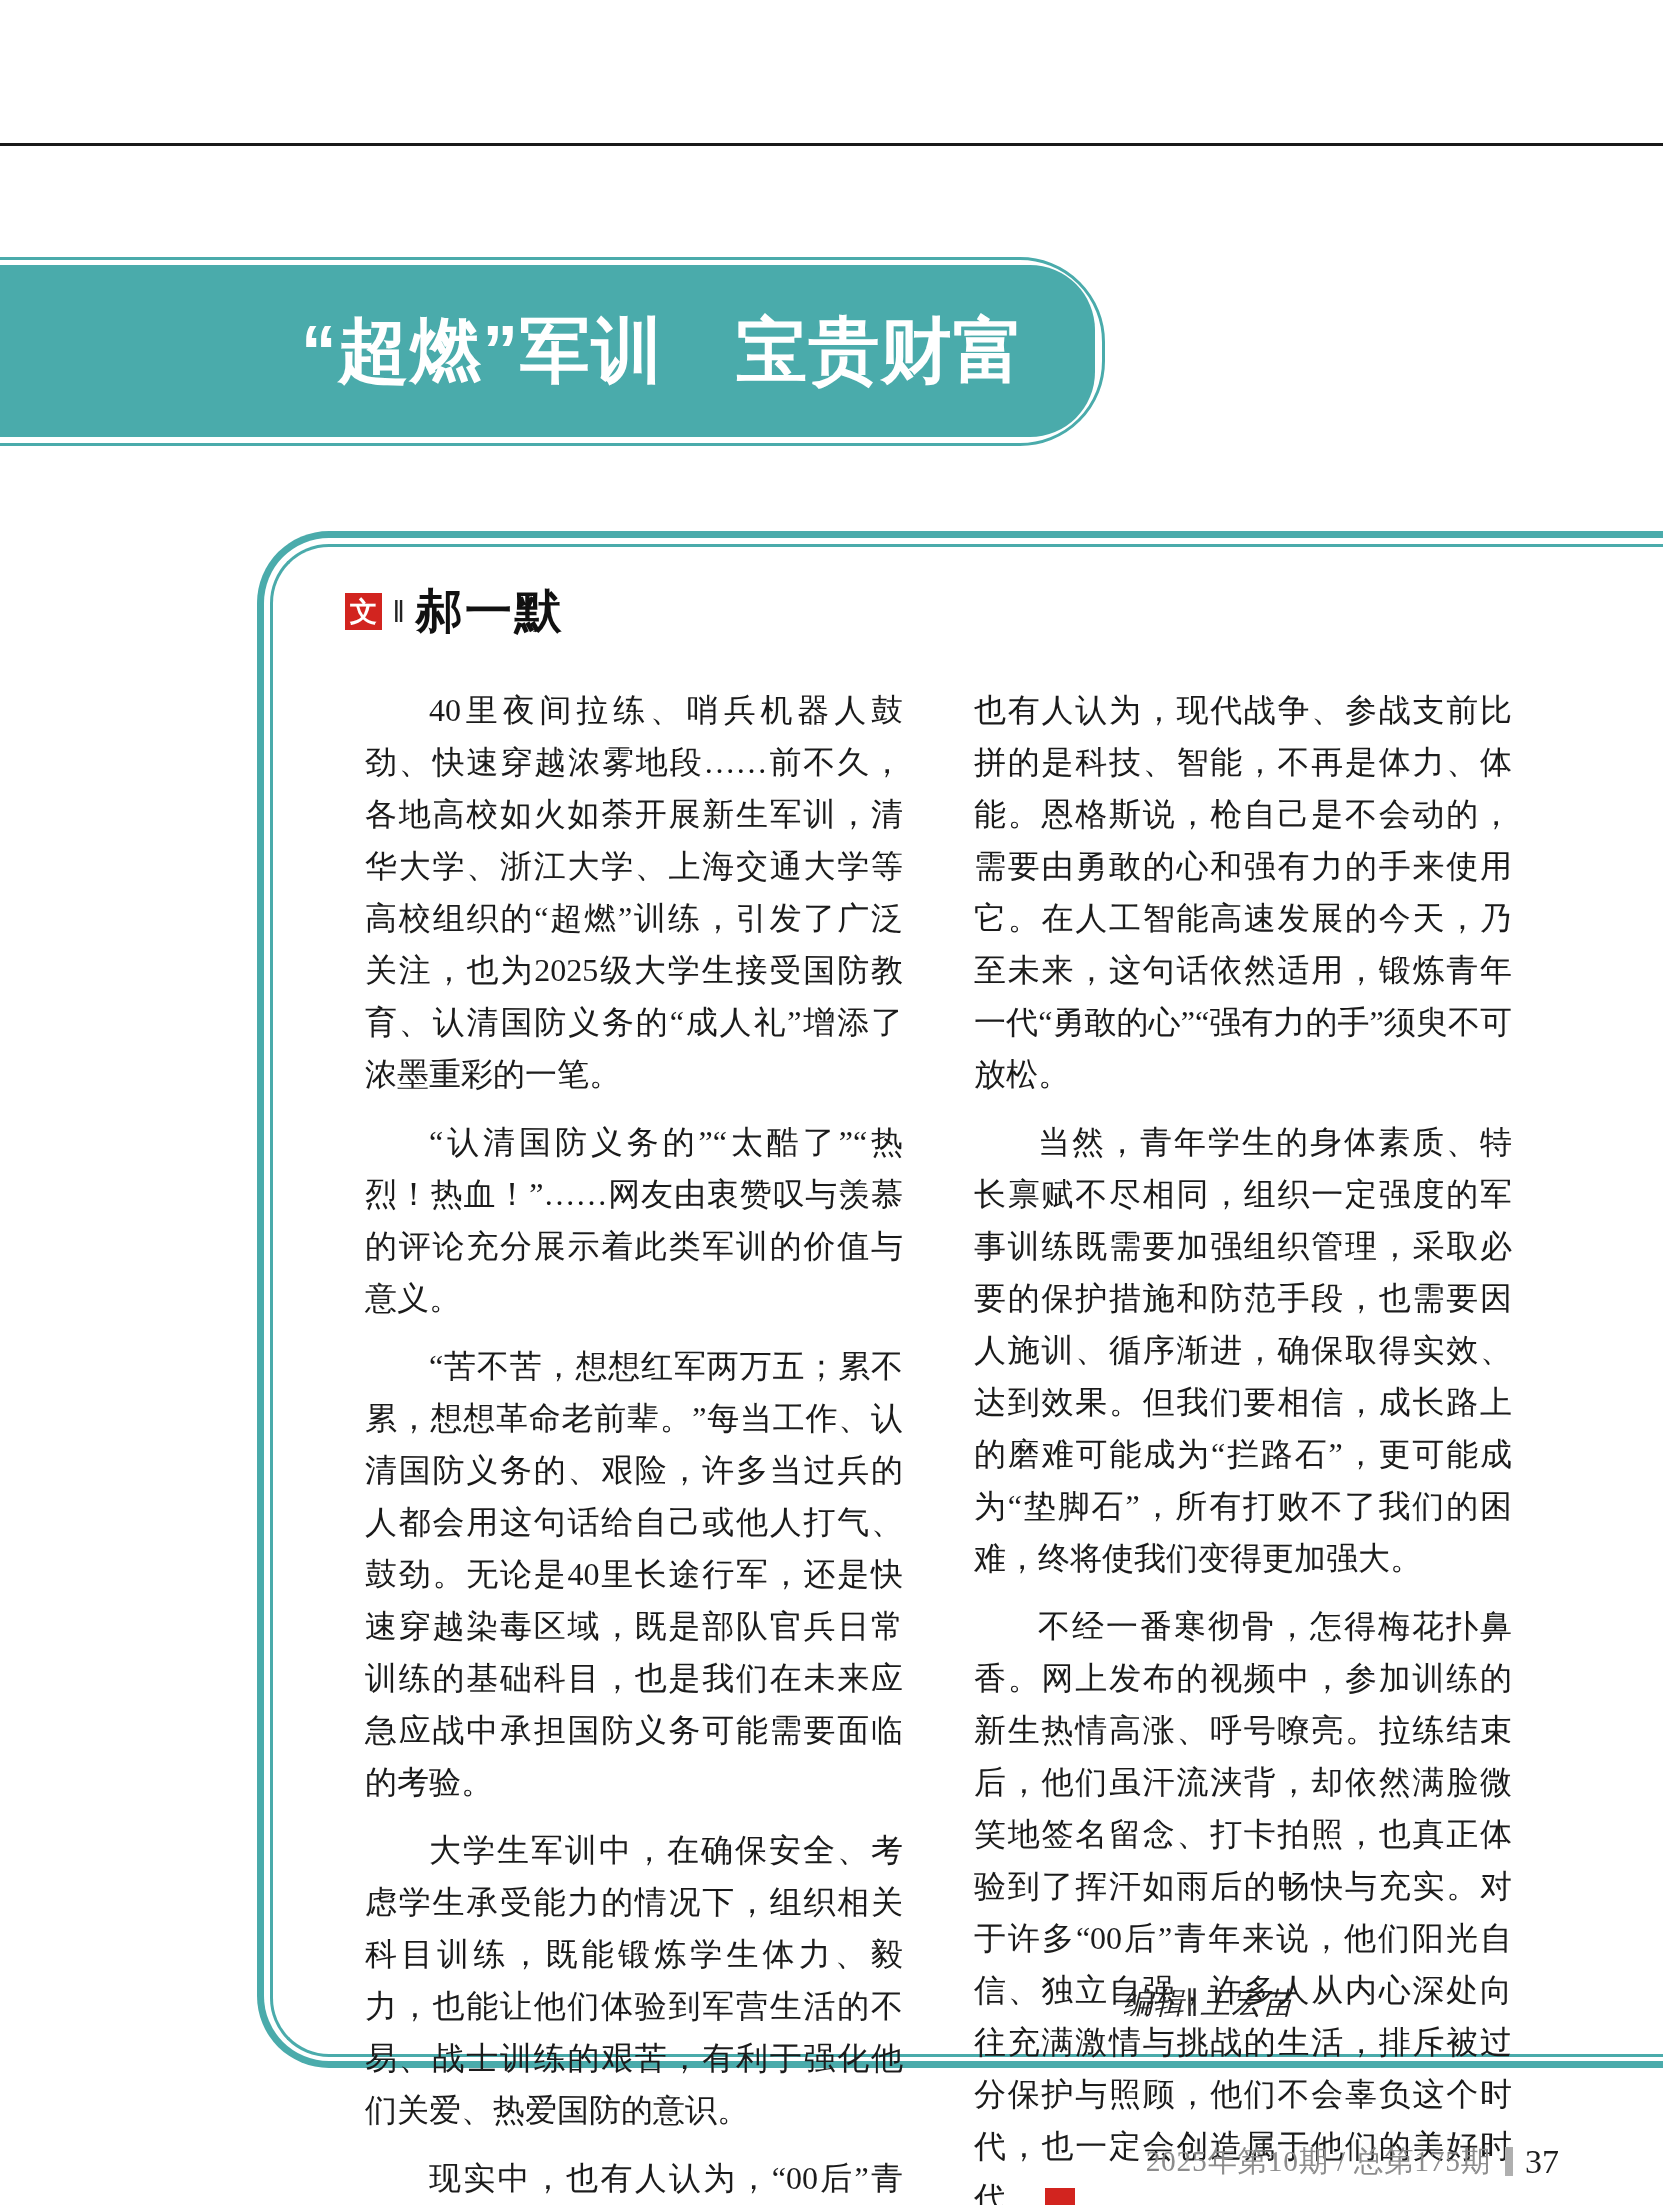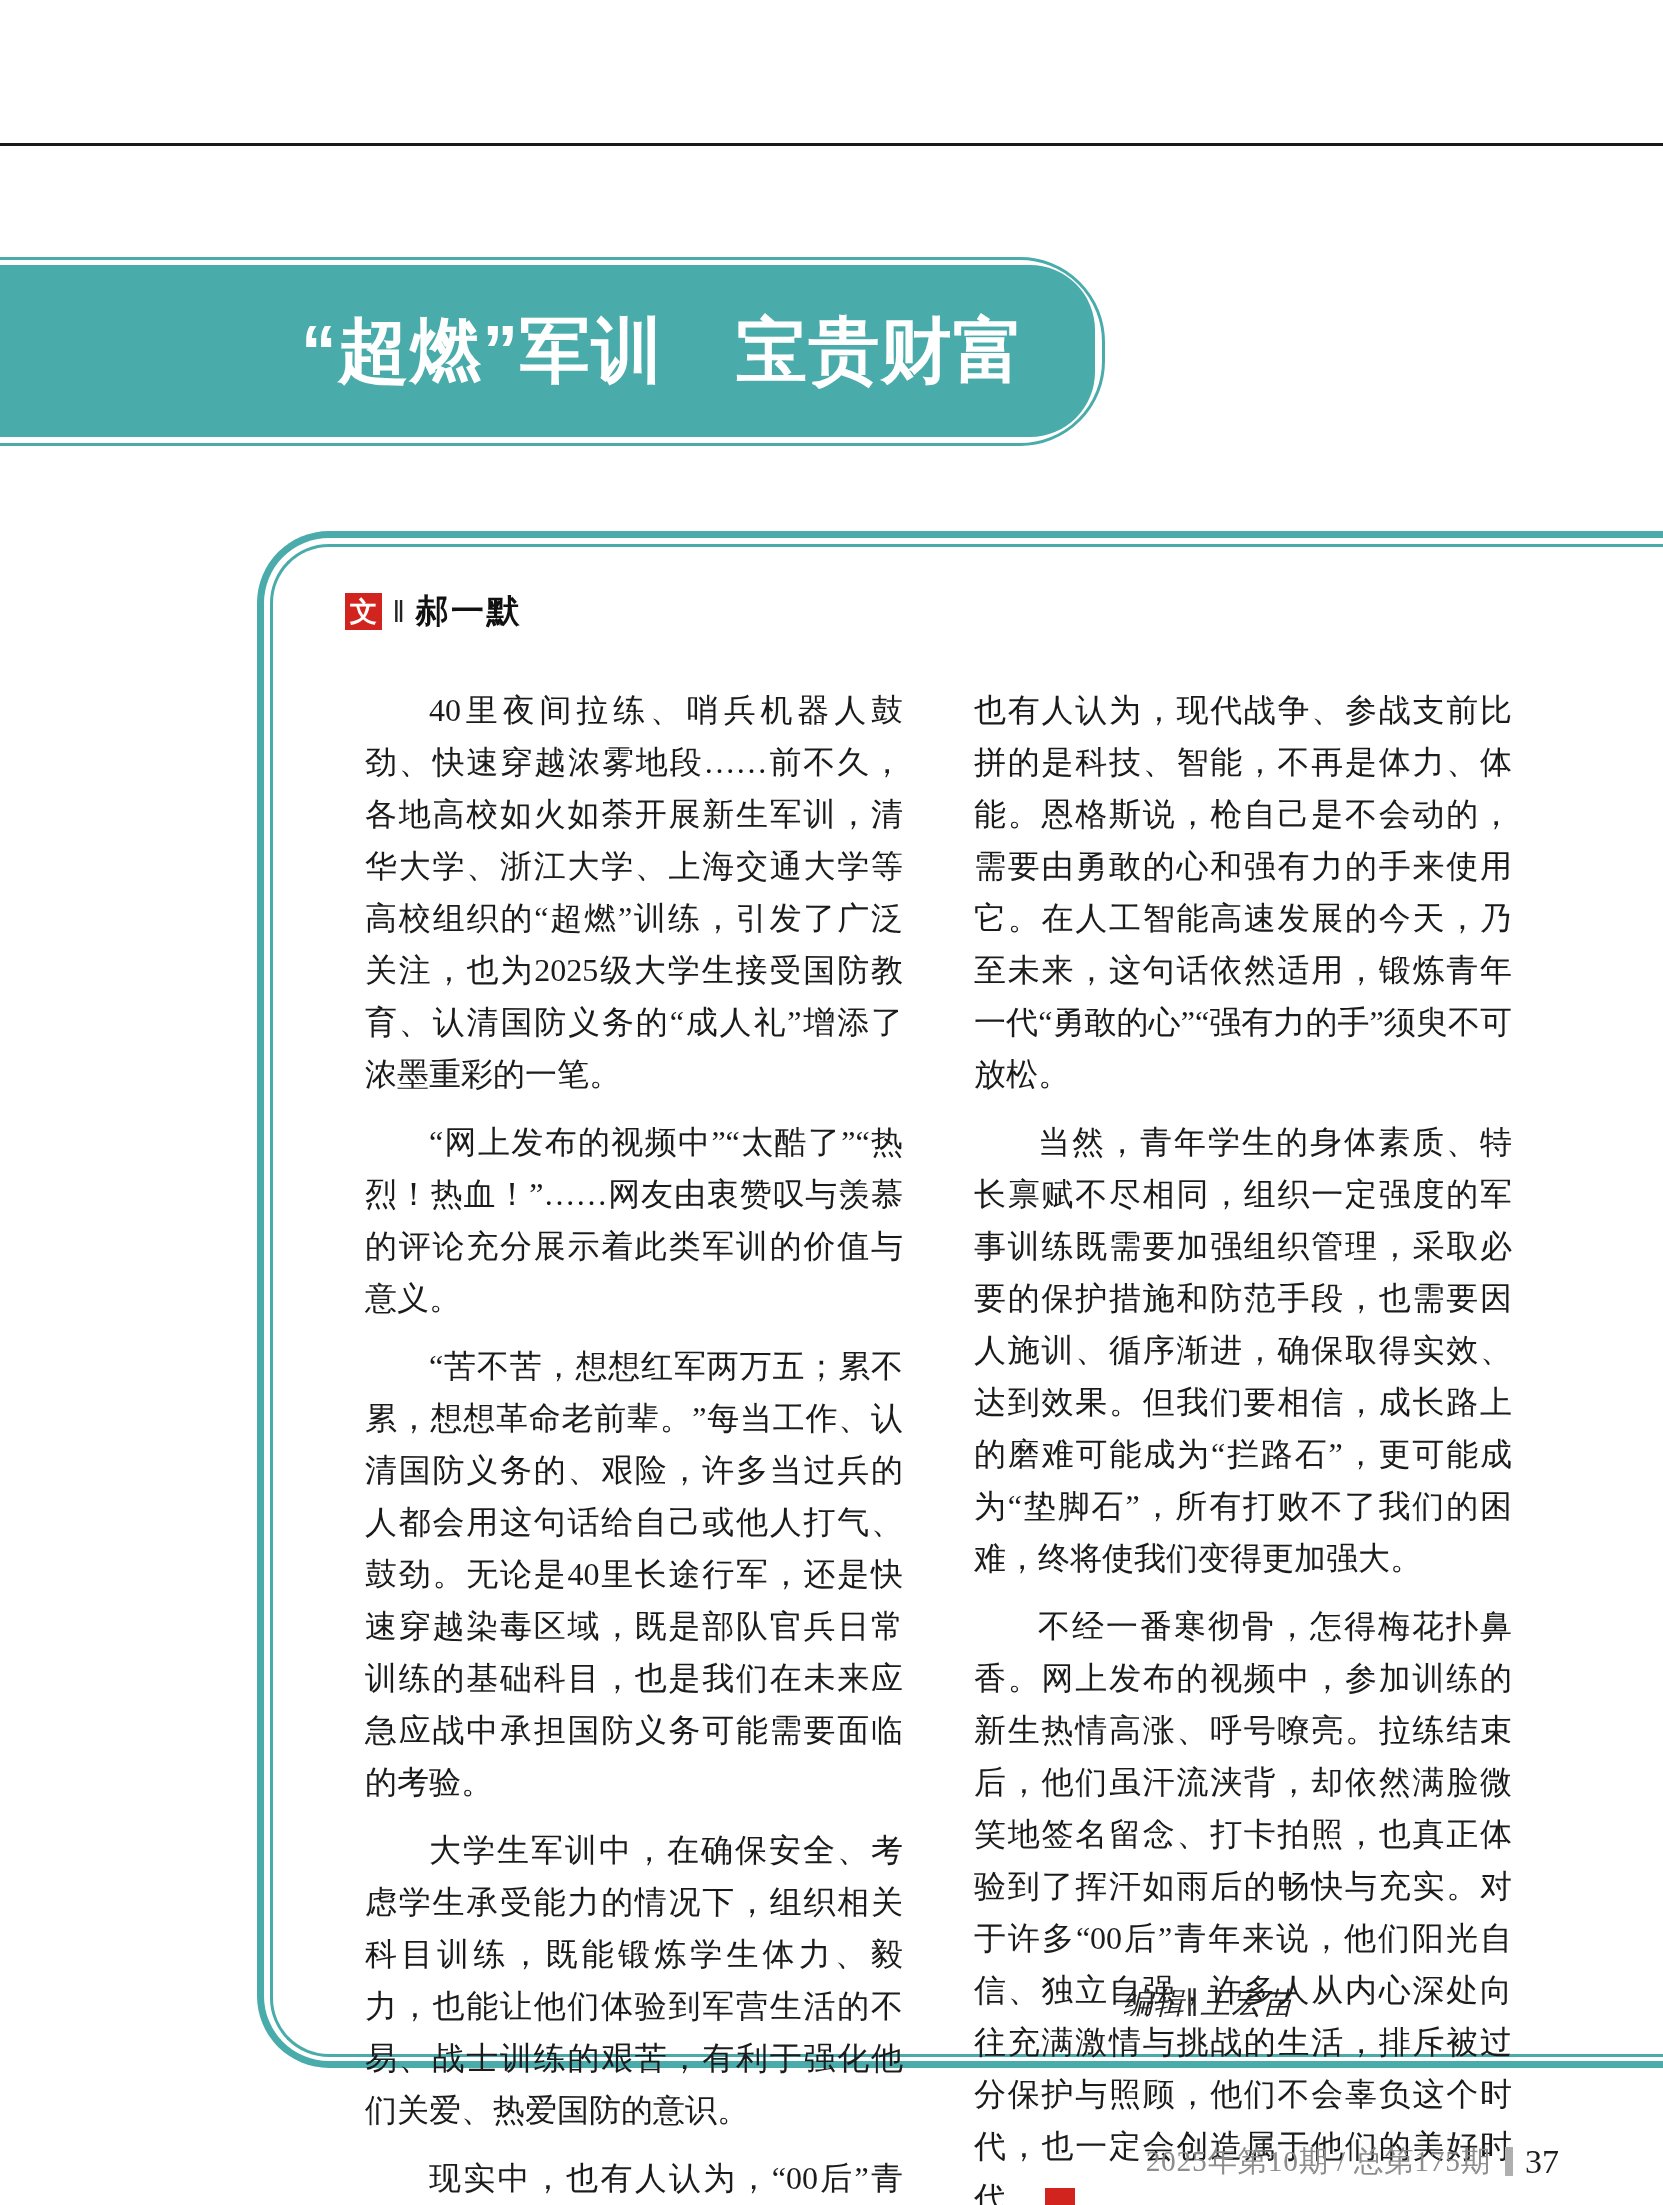--- a/index.html
+++ b/index.html
@@ -39,21 +39,21 @@
   
   .byline{position:absolute;left:345px;top:593px;height:37px;display:flex;align-items:center;}
   .byline-box{
     width:37px;height:37px;background:var(--red);color:#fff;
     display:flex;align-items:center;justify-content:center;
     font-family:"Liberation Sans","DejaVu Sans",sans-serif;font-size:27.5px;font-weight:bold;
   }
   .byline-sep{margin-left:10.5px;font-size:30px;color:#222;font-family:"Liberation Sans","DejaVu Sans",sans-serif;}
   .byline-author{
     margin-left:10.5px;font-family:"Liberation Sans","DejaVu Sans",sans-serif;
-    font-weight:bold;font-size:33px;color:#111;letter-spacing:2.6px;white-space:nowrap;
+    font-weight:bold;font-size:47px;color:#111;letter-spacing:2.6px;white-space:nowrap;
   }
   
   .columns{position:absolute;left:349px;top:668px;width:1179px;display:flex;}
   .col{width:570px;font-size:32px;line-height:52px;color:var(--ink);text-align:justify;}
   .col-left{margin-right:39px;}
   .para{margin:16px;}
   .para.indent{text-indent:2em;}
   .endmark{
     display:inline-block;width:30px;height:30px;background:var(--red);color:#fff;
     font-family:"Liberation Sans","DejaVu Sans",sans-serif;font-weight:bold;font-size:25px;
@@ -87,21 +87,21 @@
 
 <div class="byline">
   <span class="byline-box">文</span>
   <span class="byline-sep">‖</span>
   <span class="byline-author">郝一默</span>
 </div>
 
 <div class="columns">
   <div class="col col-left">
       <p class="para indent">40里夜间拉练、哨兵机器人鼓劲、快速穿越浓雾地段……前不久，各地高校如火如荼开展新生军训，清华大学、浙江大学、上海交通大学等高校组织的“超燃”训练，引发了广泛关注，也为2025级大学生接受国防教育、认清国防义务的“成人礼”增添了浓墨重彩的一笔。</p>
-      <p class="para indent">“网上发布的视频中”“太酷了”“热烈！热血！”……网友由衷赞叹与羡慕的评论充分展示着此类军训的价值与意义。</p>
+      <p class="para indent">“认清国防义务的”“太酷了”“热烈！热血！”……网友由衷赞叹与羡慕的评论充分展示着此类军训的价值与意义。</p>
       <p class="para indent">“苦不苦，想想红军两万五；累不累，想想革命老前辈。”每当工作、认清国防义务的、艰险，许多当过兵的人都会用这句话给自己或他人打气、鼓劲。无论是40里长途行军，还是快速穿越染毒区域，既是部队官兵日常训练的基础科目，也是我们在未来应急应战中承担国防义务可能需要面临的考验。</p>
       <p class="para indent">大学生军训中，在确保安全、考虑学生承受能力的情况下，组织相关科目训练，既能锻炼学生体力、毅力，也能让他们体验到军营生活的不易、战士训练的艰苦，有利于强化他们关爱、热爱国防的意识。</p>
       <p class="para indent">现实中，也有人认为，“00后”青年经历磨砺和锻炼相对较少、身体素质和体能相对较弱，担心他们承受不了长途行军的考验；</p>
     </div>
   <div class="col col-right">
       <p class="para">也有人认为，现代战争、参战支前比拼的是科技、智能，不再是体力、体能。恩格斯说，枪自己是不会动的，需要由勇敢的心和强有力的手来使用它。在人工智能高速发展的今天，乃至未来，这句话依然适用，锻炼青年一代“勇敢的心”“强有力的手”须臾不可放松。</p>
       <p class="para indent">当然，青年学生的身体素质、特长禀赋不尽相同，组织一定强度的军事训练既需要加强组织管理，采取必要的保护措施和防范手段，也需要因人施训、循序渐进，确保取得实效、达到效果。但我们要相信，成长路上的磨难可能成为“拦路石”，更可能成为“垫脚石”，所有打败不了我们的困难，终将使我们变得更加强大。</p>
       <p class="para indent">不经一番寒彻骨，怎得梅花扑鼻香。网上发布的视频中，参加训练的新生热情高涨、呼号嘹亮。拉练结束后，他们虽汗流浃背，却依然满脸微笑地签名留念、打卡拍照，也真正体验到了挥汗如雨后的畅快与充实。对于许多“00后”青年来说，他们阳光自信、独立自强，许多人从内心深处向往充满激情与挑战的生活，排斥被过分保护与照顾，他们不会辜负这个时代，也一定会创造属于他们的美好时代。<span class="endmark">G</span></p>
     </div>
 </div>

